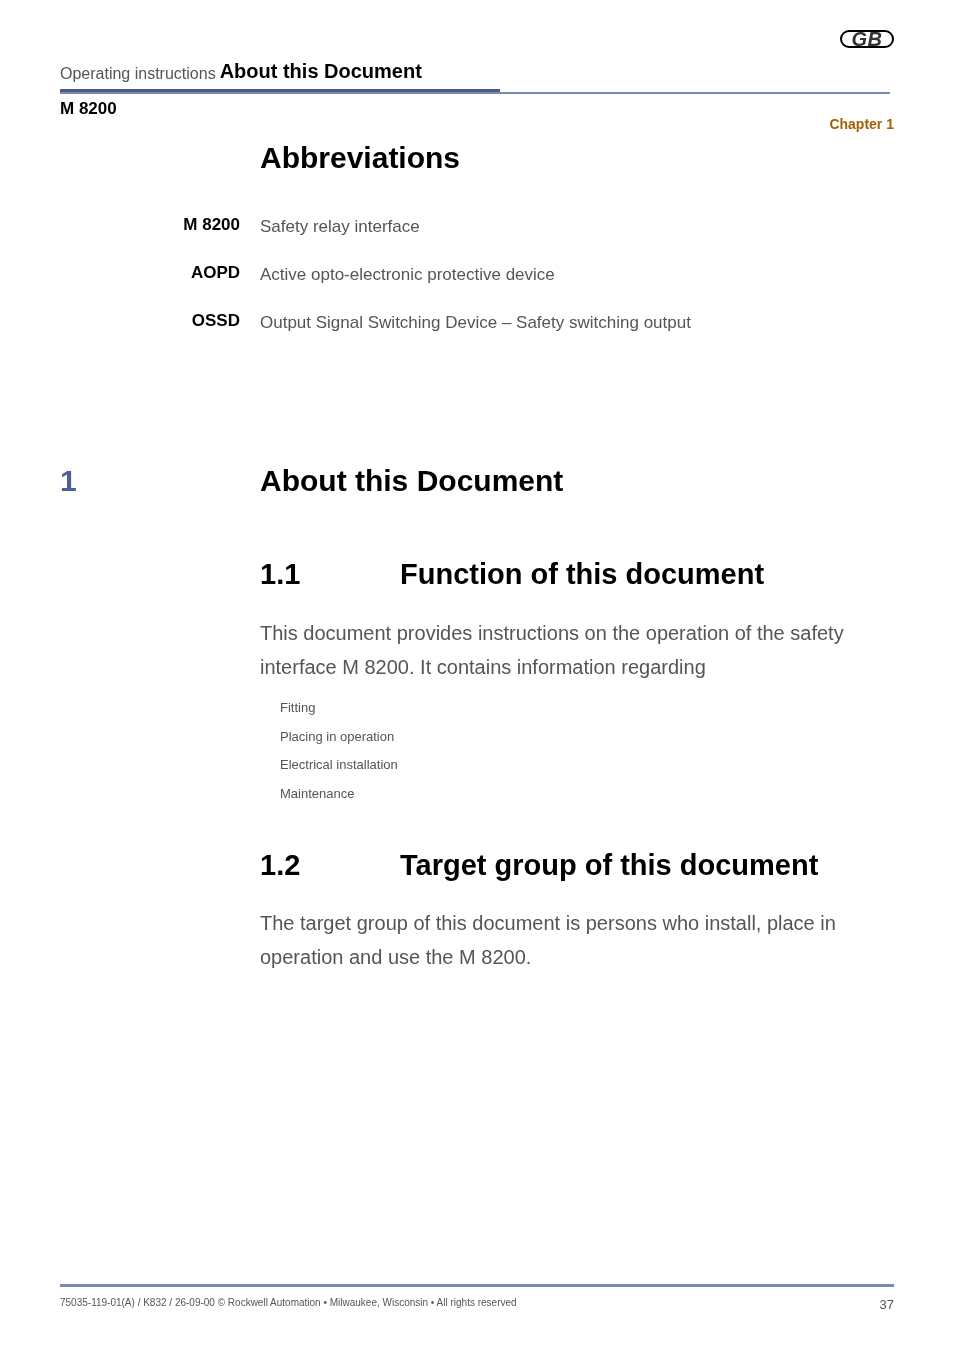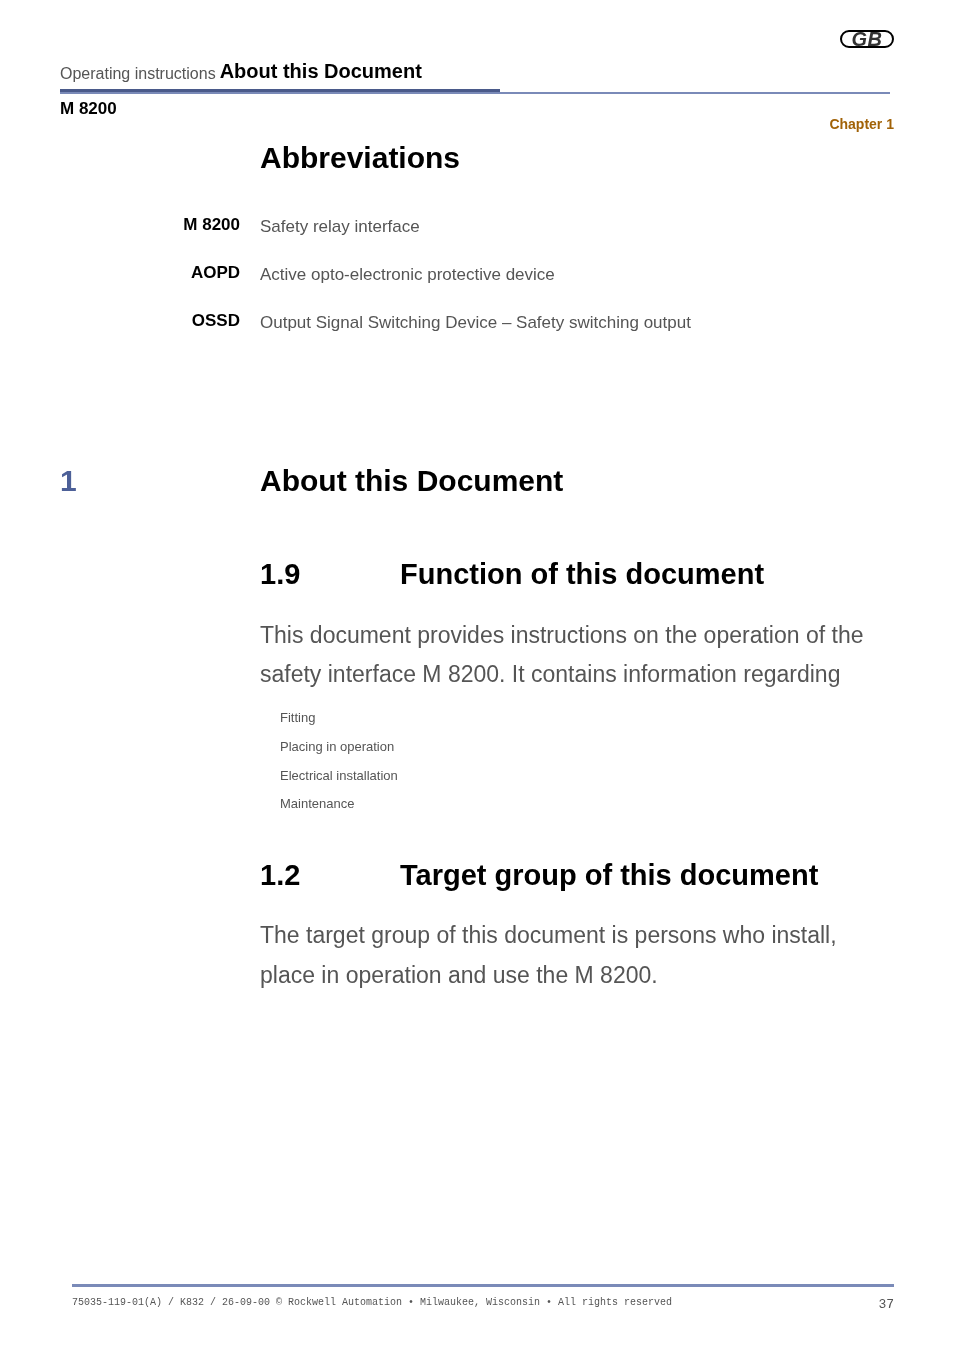--- a/index.html
+++ b/index.html
@@ -149,40 +149,39 @@
     }
     .subsection-heading {
       font-size: 29px;
       font-weight: 900;
       color: #000000;
       flex: 1;
       line-height: 1.15;
     }
     .body-text {
       margin-left: 200px;
-      font-size: 23px;
+      font-size: 20px;
       color: #555555;
       font-weight: 300;
       line-height: 1.7;
       margin-bottom: 14px;
     }
     .list-item {
       margin-left: 220px;
       font-size: 13px;
       color: #555555;
       font-weight: 300;
       line-height: 1.6;
       margin-bottom: 8px;
     }
     .footer {
       position: absolute;
       bottom: 40px;
-      left: 72px;
+      left: 60px;
       right: 60px;
-      font-family: Liberation Mono, monospace;
     }
     .footer-line {
       height: 3px;
       background: #7a8ab8;
       margin-bottom: 10px;
     }
     .footer-text {
       display: flex;
       justify-content: space-between;
       font-size: 10px;
@@ -227,21 +226,21 @@
     <div class="abbr-key">OSSD</div>
     <div class="abbr-val">Output Signal Switching Device – Safety switching output</div>
   </div>
 
   <div class="chapter-row">
     <div class="chapter-number">1</div>
     <div class="chapter-heading">About this Document</div>
   </div>
 
   <div class="subsection-row">
-    <div class="subsection-number">1.9</div>
+    <div class="subsection-number">1.1</div>
     <div class="subsection-heading">Function of this document</div>
   </div>
   <div class="body-text">This document provides instructions on the operation of the safety interface M 8200. It contains information regarding</div>
   <div class="list-item">Fitting</div>
   <div class="list-item">Placing in operation</div>
   <div class="list-item">Electrical installation</div>
   <div class="list-item">Maintenance</div>
 
   <div class="subsection-row">
     <div class="subsection-number">1.2</div>

